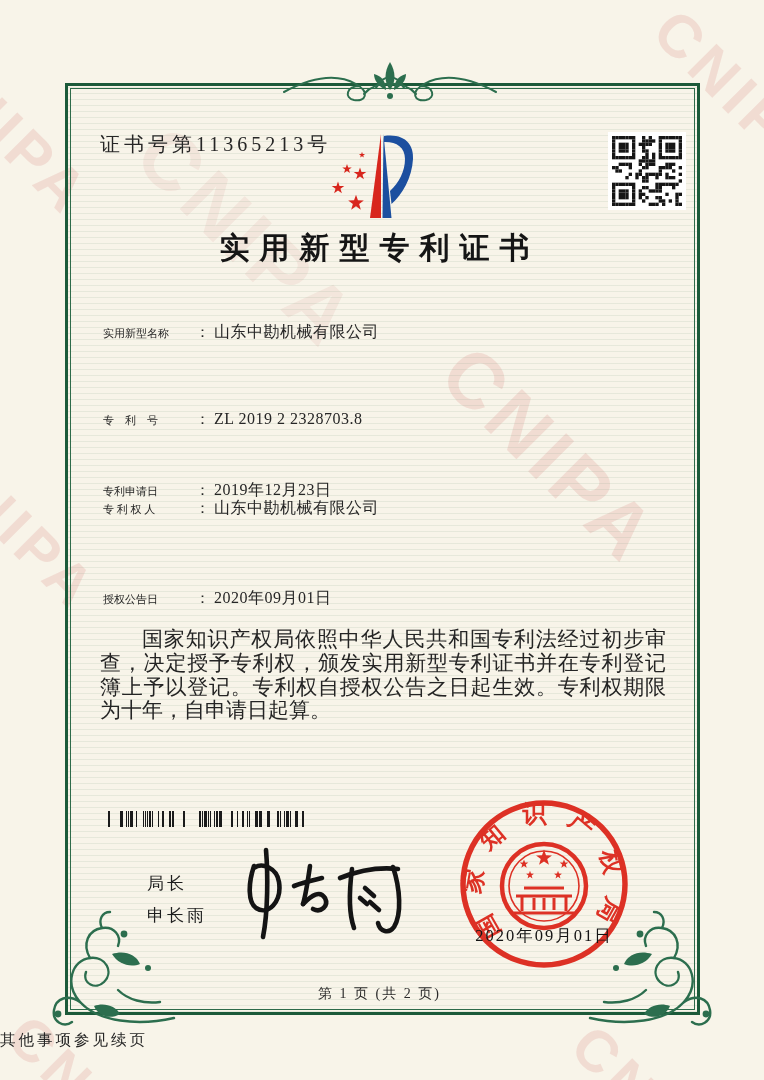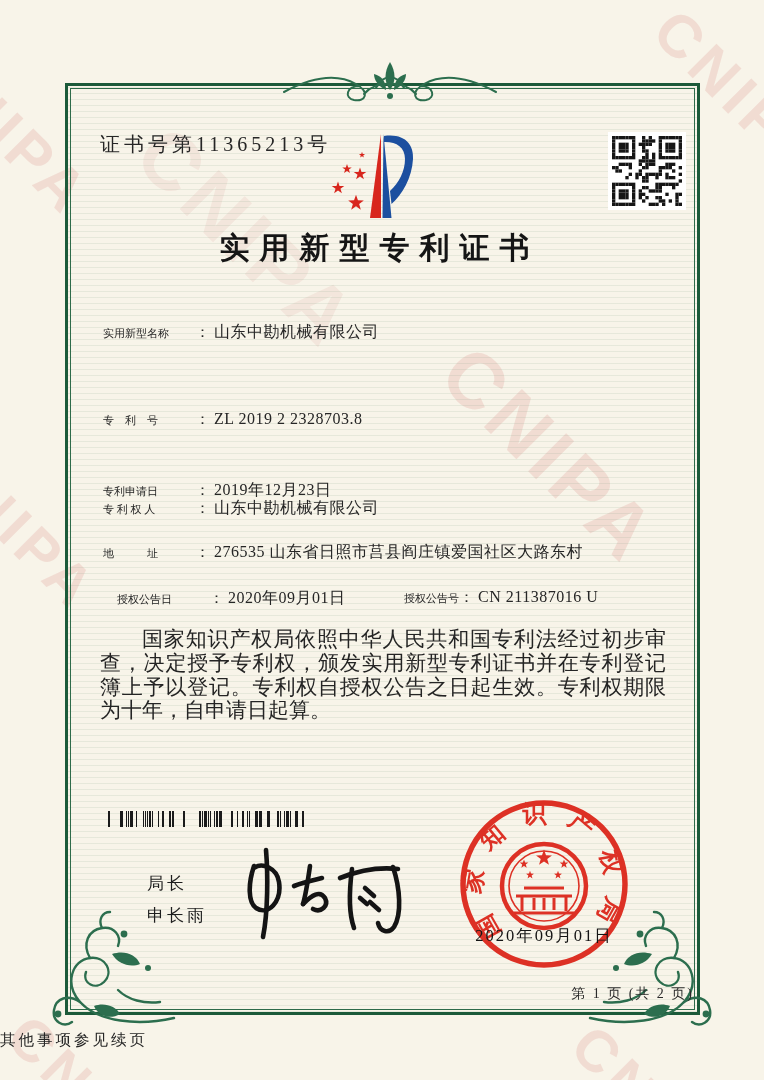--- a/index.html
+++ b/index.html
@@ -60,21 +60,21 @@
     font-family:"Liberation Sans","DejaVu Sans",sans-serif;
     font-size:17px; font-weight:500; letter-spacing:3px; color:#1e1e1e;margin-left:43px;
   }
   .signature{position:absolute; left:222px; top:840px; z-index:4;}
   .seal{position:absolute; left:452px; top:796px; z-index:5;}
   .seal-date{
     position:absolute; left:455px; top:925px; width:178px; text-align:center;
     font-size:16.5px; letter-spacing:2px; color:#141414; z-index:6; white-space:nowrap;
   }
   .page-info{
-    position:absolute; left:65px; top:985px; width:629px; text-align:right;
+    position:absolute; left:65px; top:985px; width:629px; text-align:center;
     font-size:14px; letter-spacing:2px; color:#2a2a2a; z-index:4;
   }
   .cont-note{
     position:absolute; left:0; top:1030px; width:764px; 
     font-size:15.5px; letter-spacing:3px; color:#242424; z-index:4;
   }
 </style>
 </head>
 <body>
 
@@ -379,31 +379,23 @@
     <span class="val">ZL 2019 2 2328703.8</span>
   </div>
   <div class="row" style="top:480px;">
     <span class="lbl">专利申请日</span><span class="colon">：</span>
     <span class="val">2019年12月23日</span>
   </div>
   <div class="row" style="top:498px;">
     <span class="lbl">专 利 权 人</span><span class="colon">：</span>
     <span class="val">山东中勘机械有限公司</span>
   </div>
-  <div class="row" style="top:542px;">
-    <span class="lbl">地　　　址</span><span class="colon">：</span>
-    <span class="val">276535 山东省日照市莒县阎庄镇爱国社区大路东村</span>
-  </div>
-  <div class="row" style="top:588px;margin-left:14px;">
+  <div class="row" style="top:588px;">
     <span class="lbl">授权公告日</span><span class="colon">：</span>
     <span class="val">2020年09月01日</span>
-    <span class="grant-no">
-      <span class="lbl" style="min-width:0;">授权公告号</span><span class="colon">：</span>
-      <span class="val">CN 211387016 U</span>
-    </span>
   </div>
 
   <div class="paras">
     <p>国家知识产权局依照中华人民共和国专利法经过初步审查，决定授予专利权，颁发实用新型专利证书并在专利登记簿上予以登记。专利权自授权公告之日起生效。专利权期限为十年，自申请日起算。</p>
   </div>
 
   <svg class="barcode" id="barcode" width="202" height="16" viewBox="0 0 202 16">
       <rect x="4" y="0" width="2" height="16" fill="#1a1a1a"></rect>
       <rect x="16" y="0" width="3" height="16" fill="#1a1a1a"></rect>
       <rect x="22" y="0" width="1" height="16" fill="#1a1a1a"></rect>

